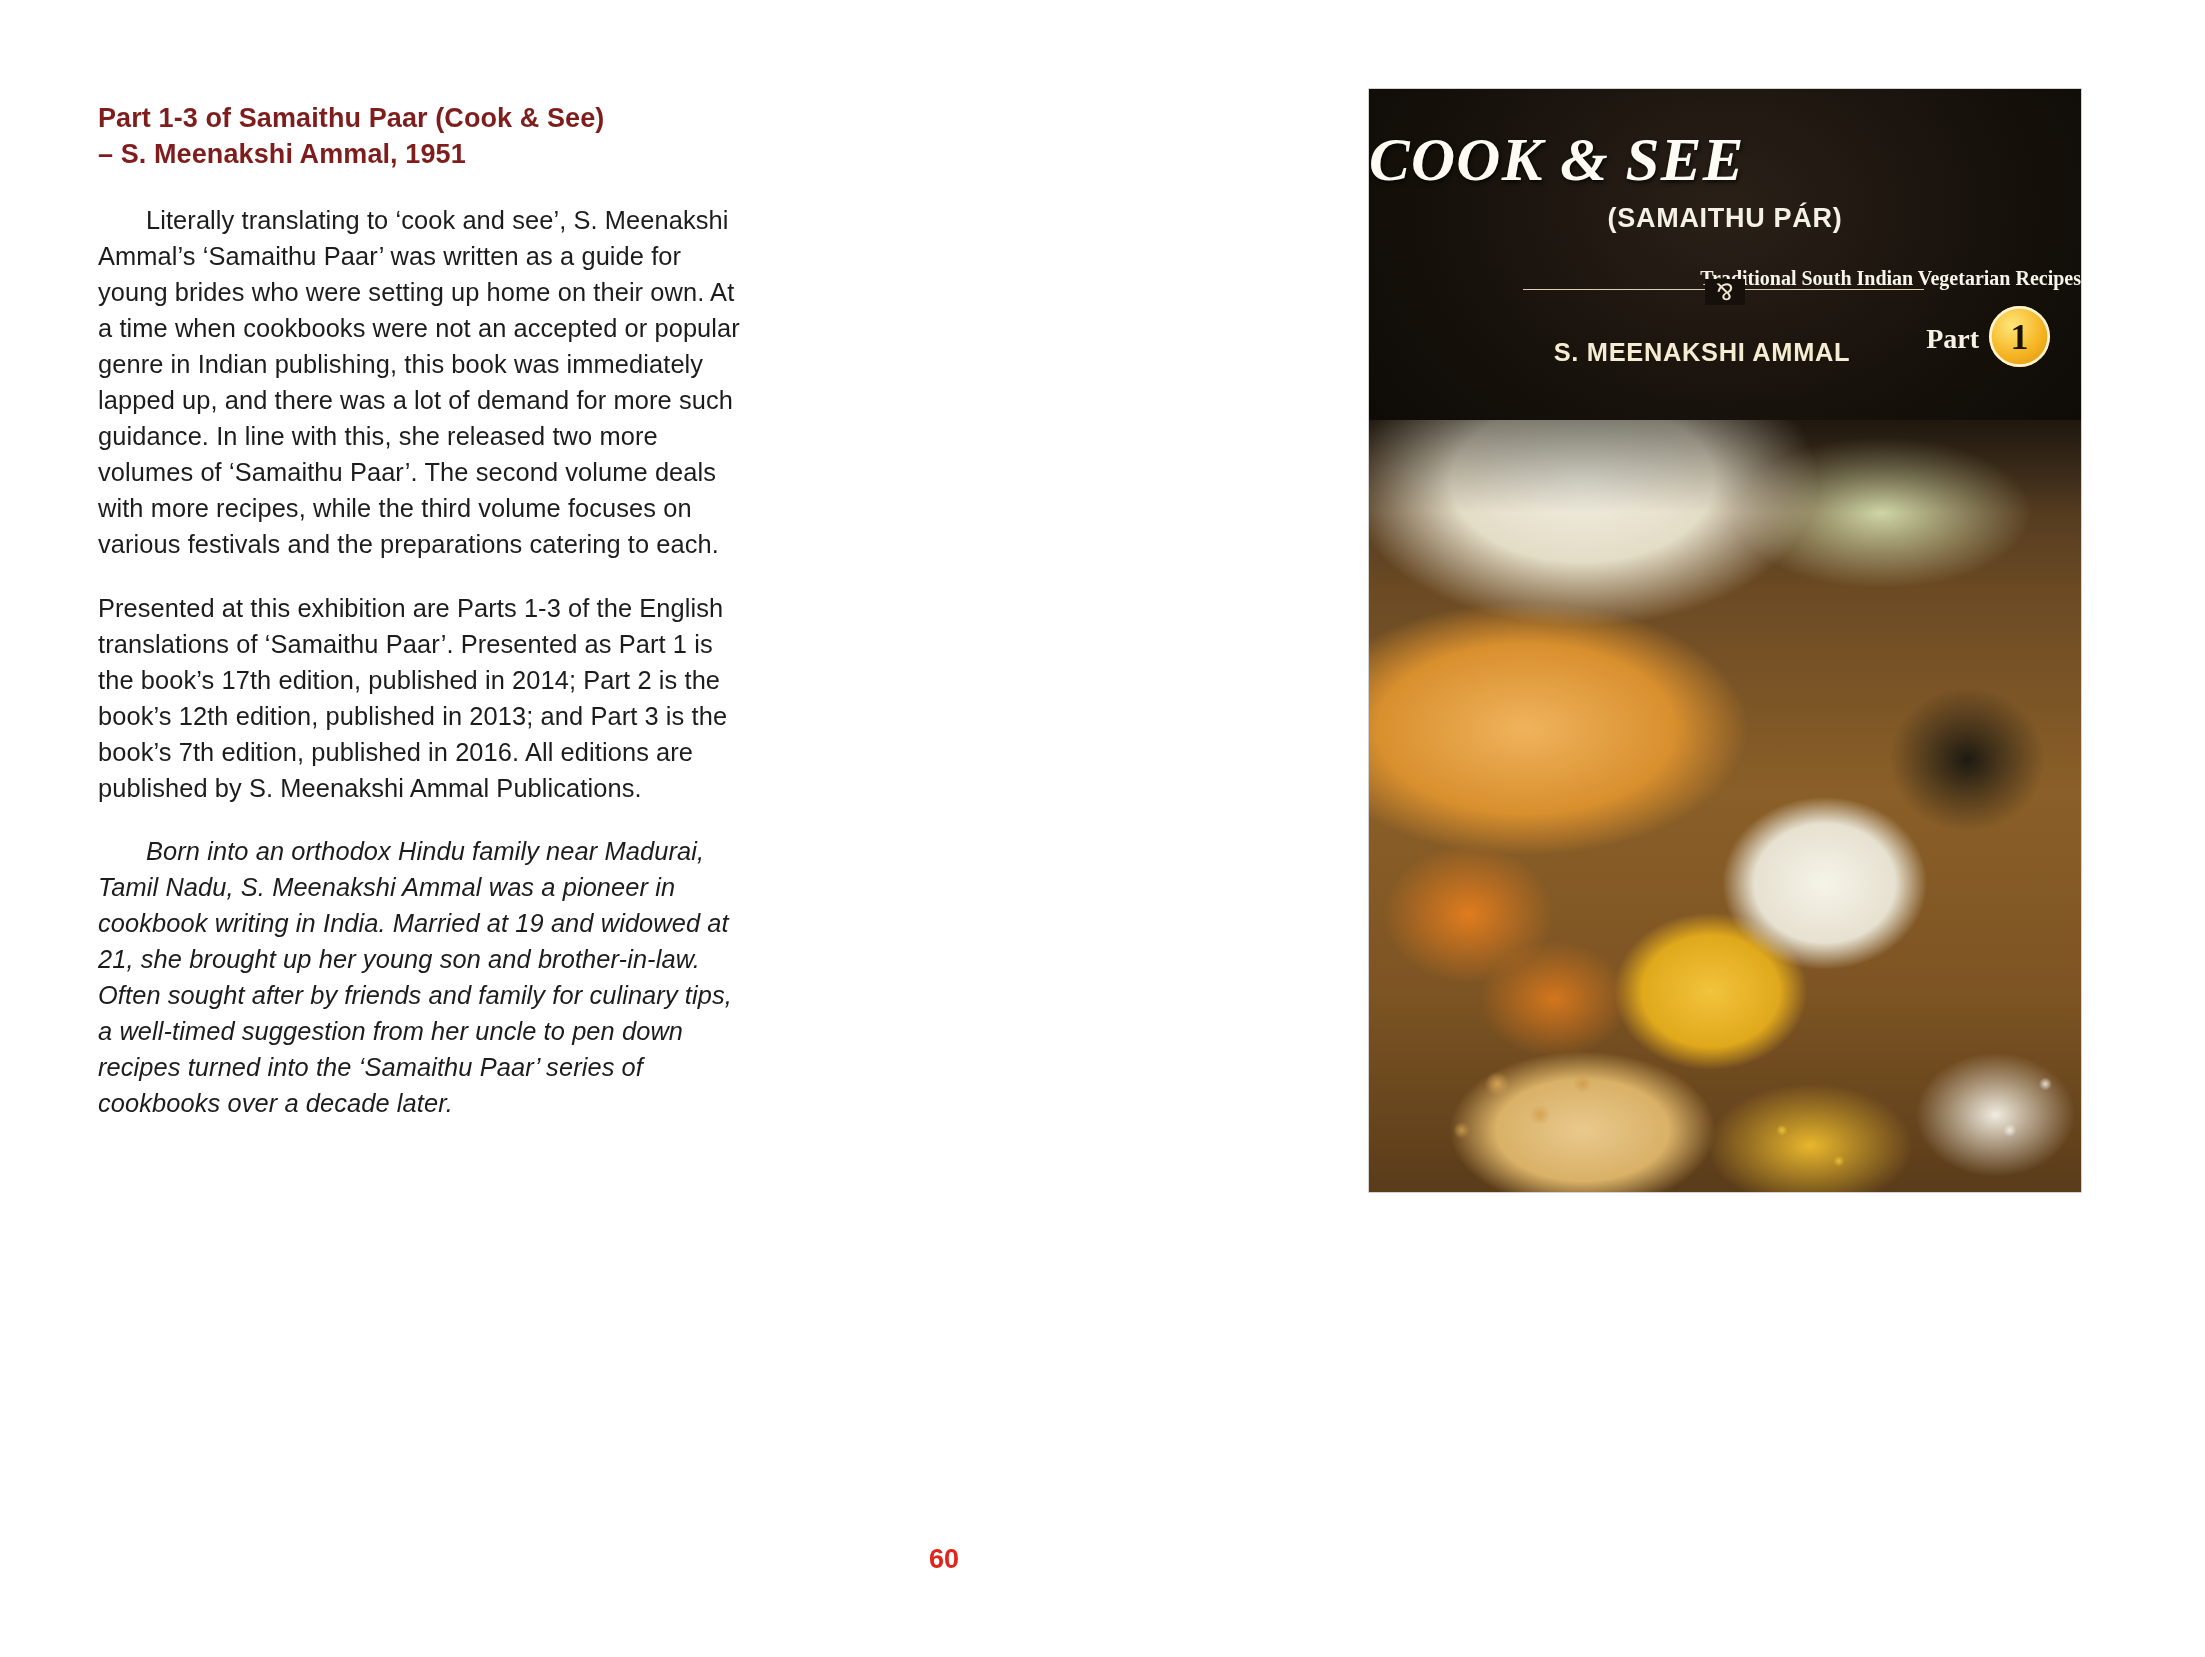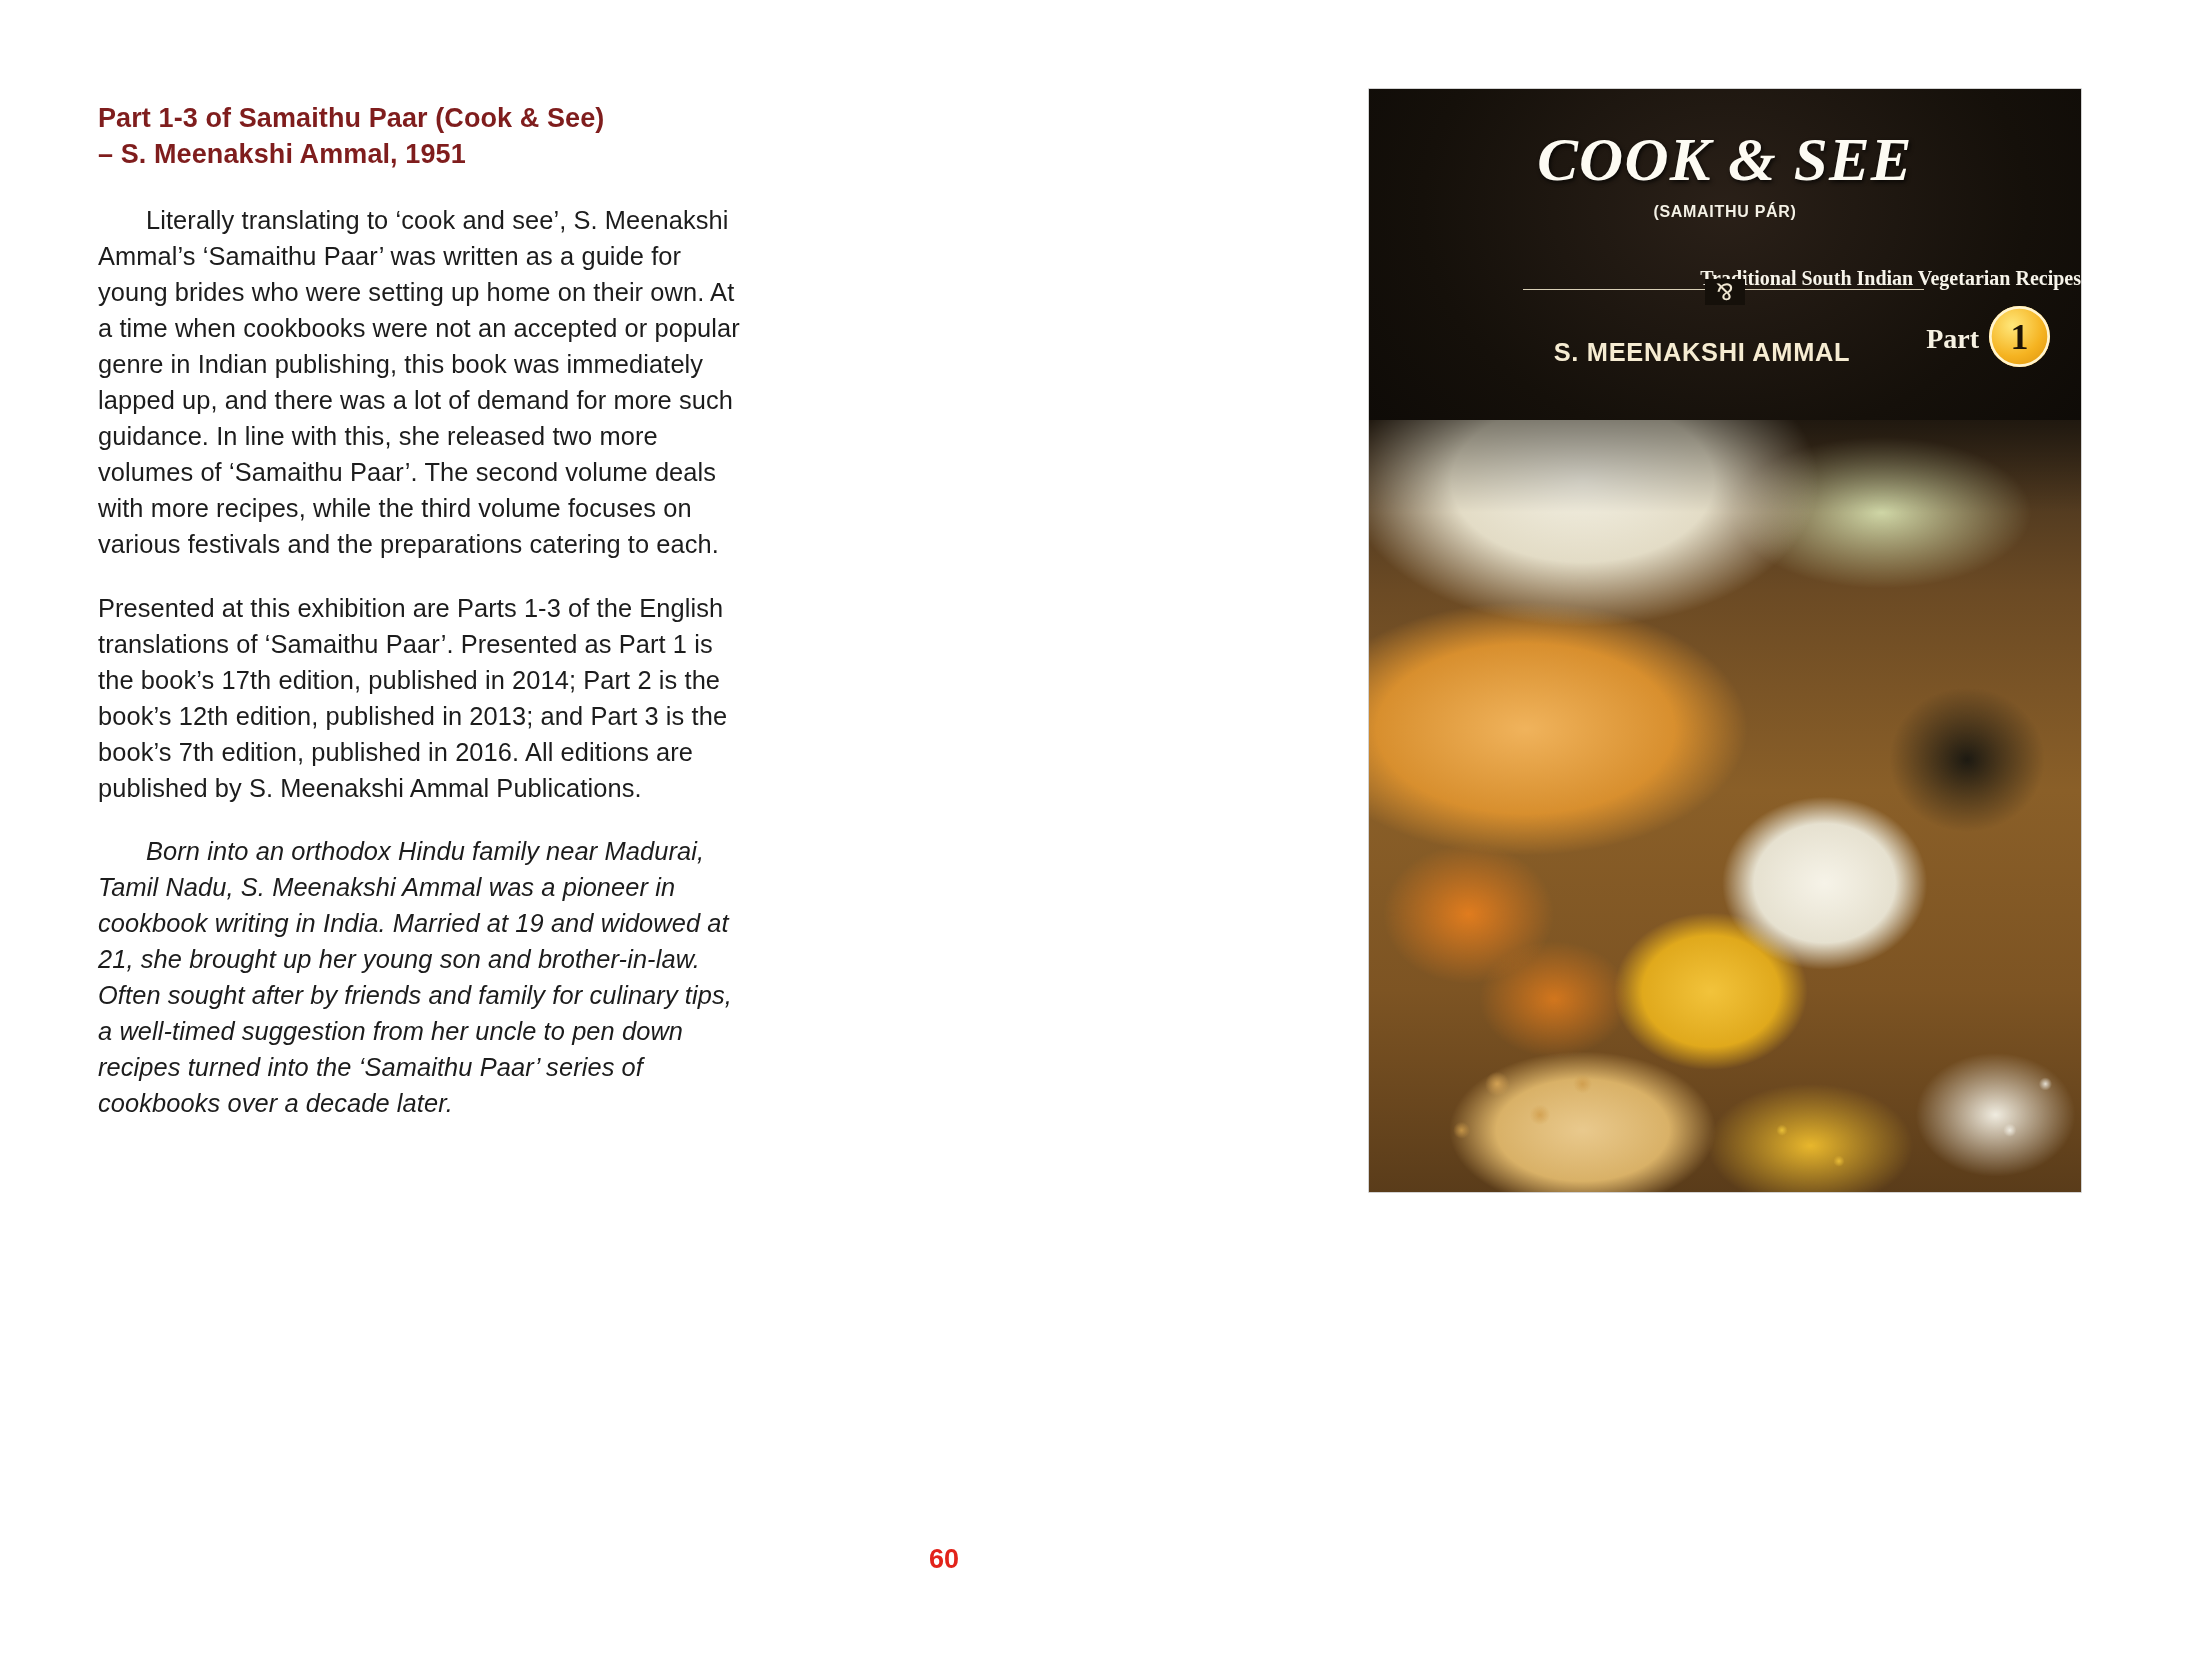--- a/index.html
+++ b/index.html
@@ -72,37 +72,37 @@
     left: 0; top: 0;
     width: 100%;
     height: 36%;
     background:
       radial-gradient(ellipse at 50% 30%, #2a2018 0%, #15100a 60%, #0c0906 100%);
   }
   .cover-title {
     position: absolute;
     top: 36px;
     left: 0; right: 0;
-    text-align: center;
+    text-align: left;
     font-family: "Liberation Serif", serif;
     font-weight: bold;
     font-style: italic;
     font-size: 61px;
     letter-spacing: 1.3px;
     color: #fdfbf3;
     text-shadow: 1.3px 2px 4px rgba(0,0,0,0.8);
   }
   .cover-subtitle {
     position: absolute;
     top: 114px;
     left: 0; right: 0;
     text-align: center;
     font-family: "Liberation Sans", sans-serif;
     font-weight: bold;
-    font-size: 16px;
+    font-size: 27px;
     letter-spacing: 0.7px;
     color: #f4f1e6;
   }
   .cover-tagline {
     position: absolute;
     top: 148px;
     left: 0; right: 0;
     text-align: right;
     font-family: "Liberation Serif", serif;
     font-weight: bold;

